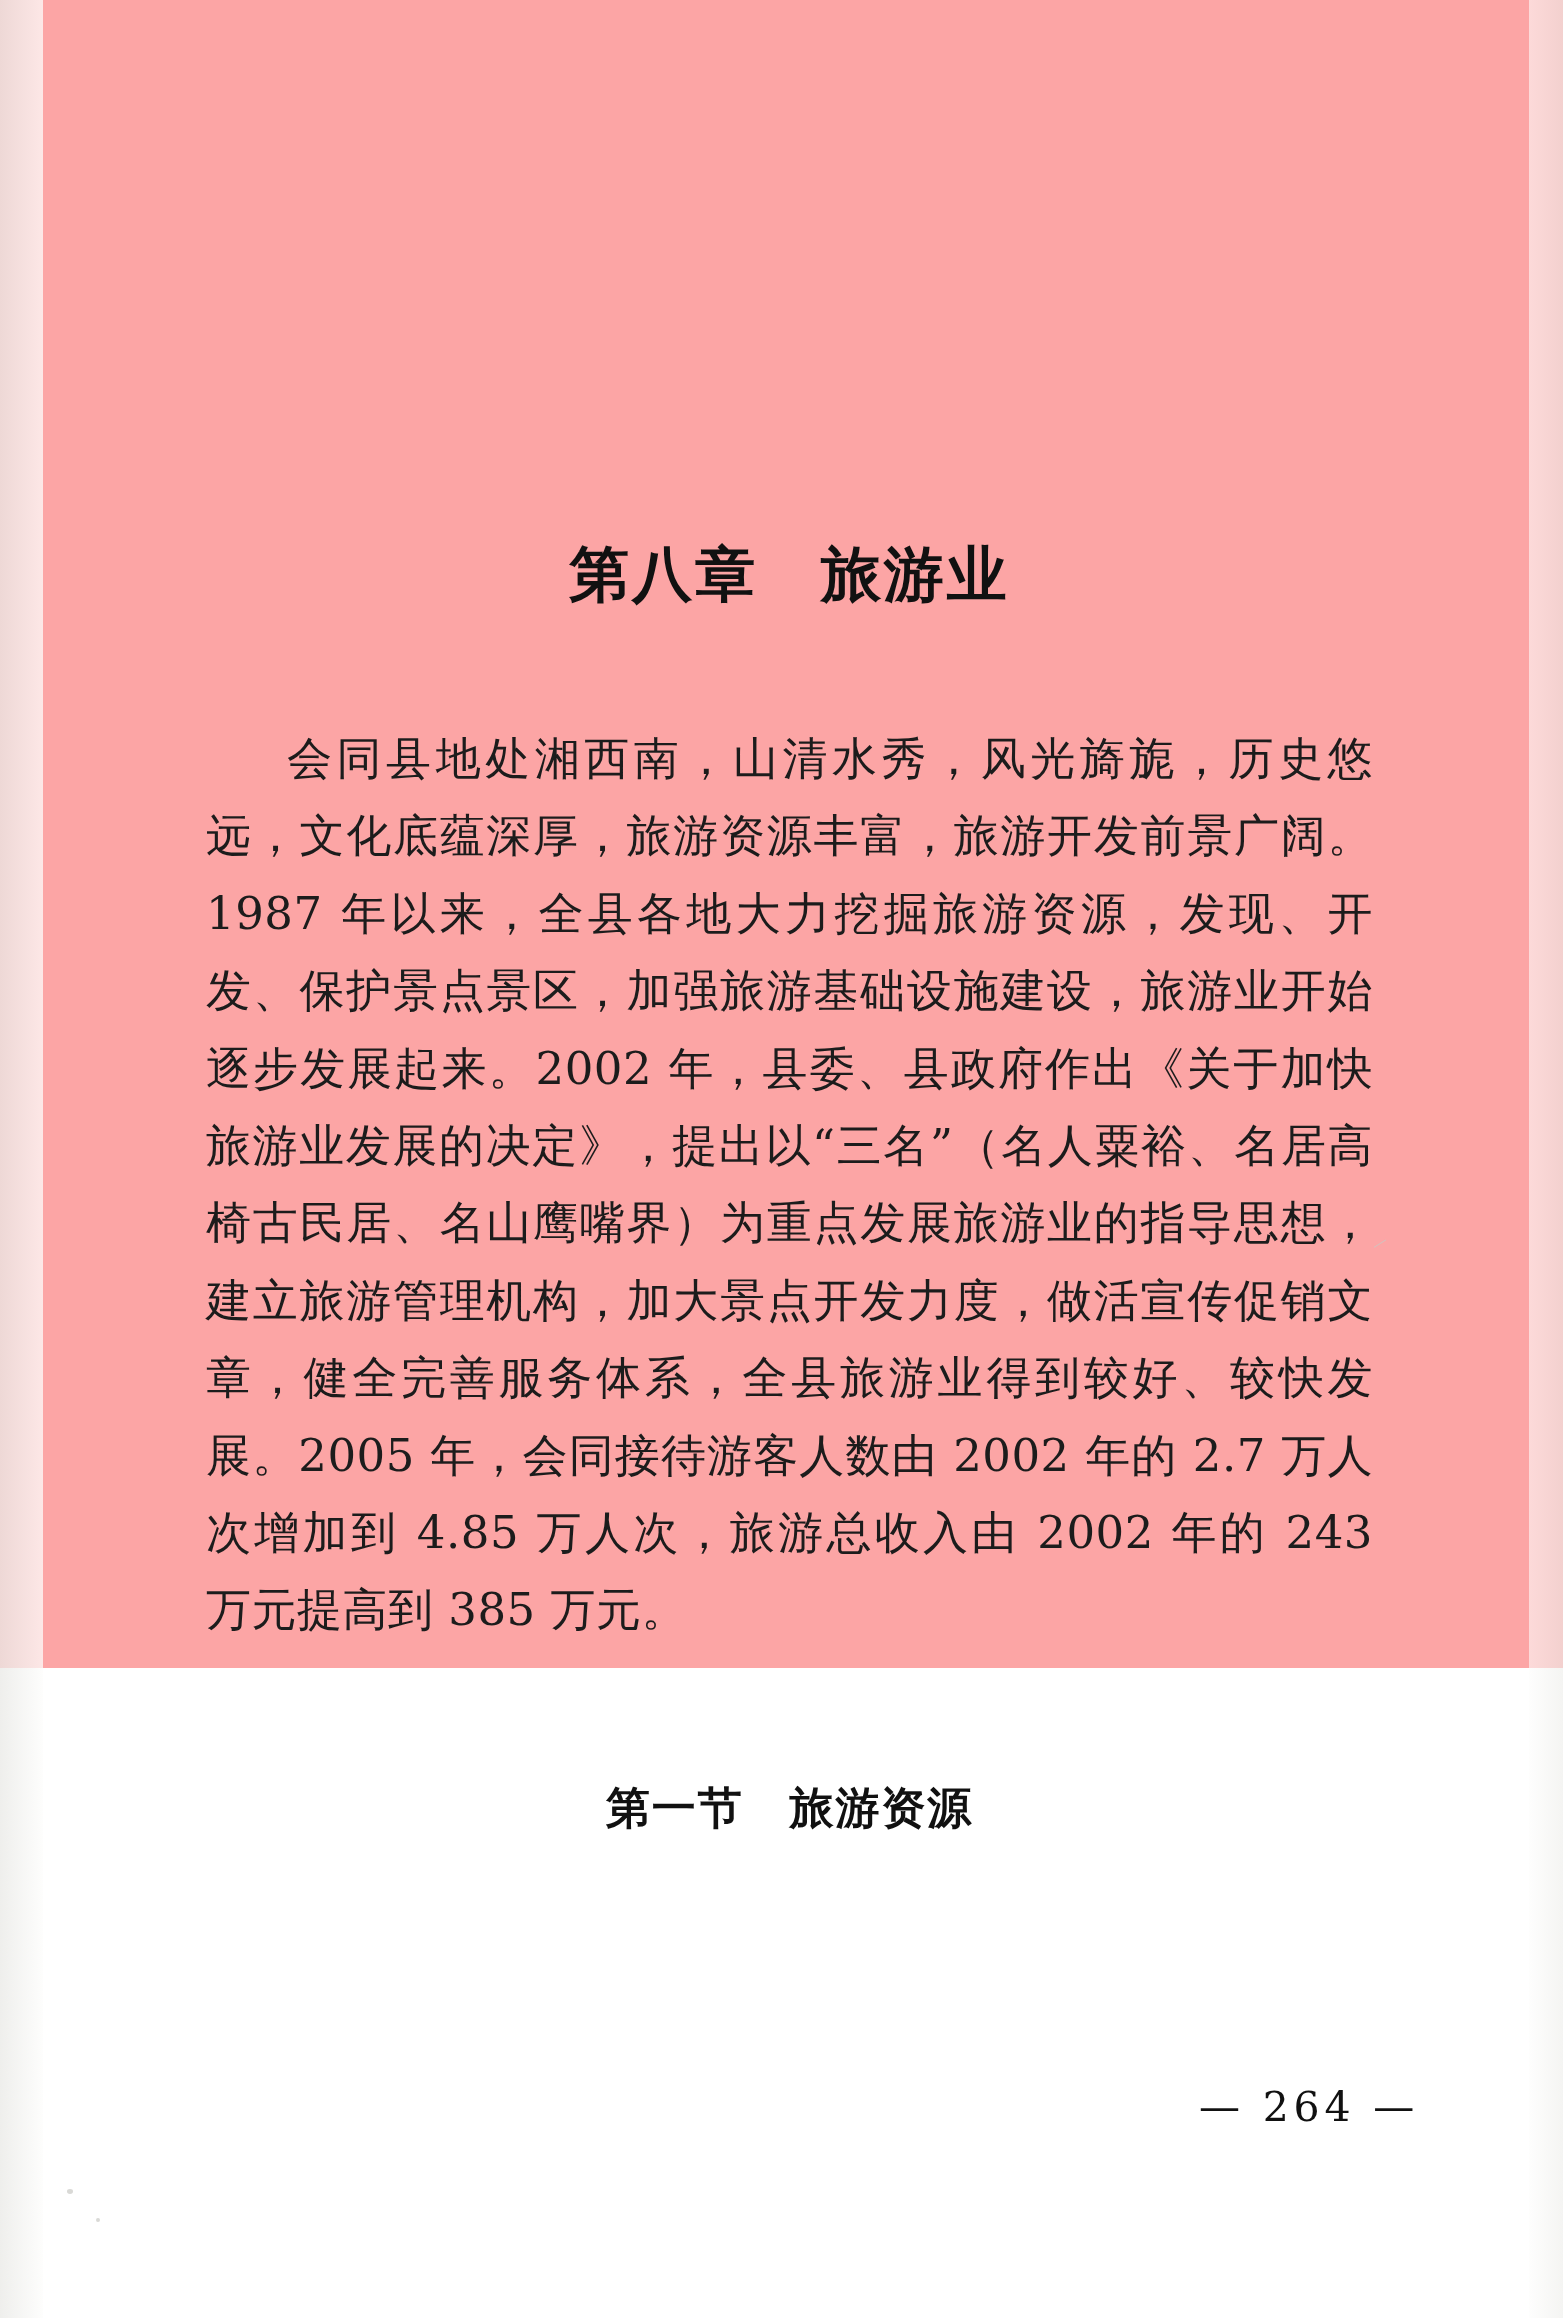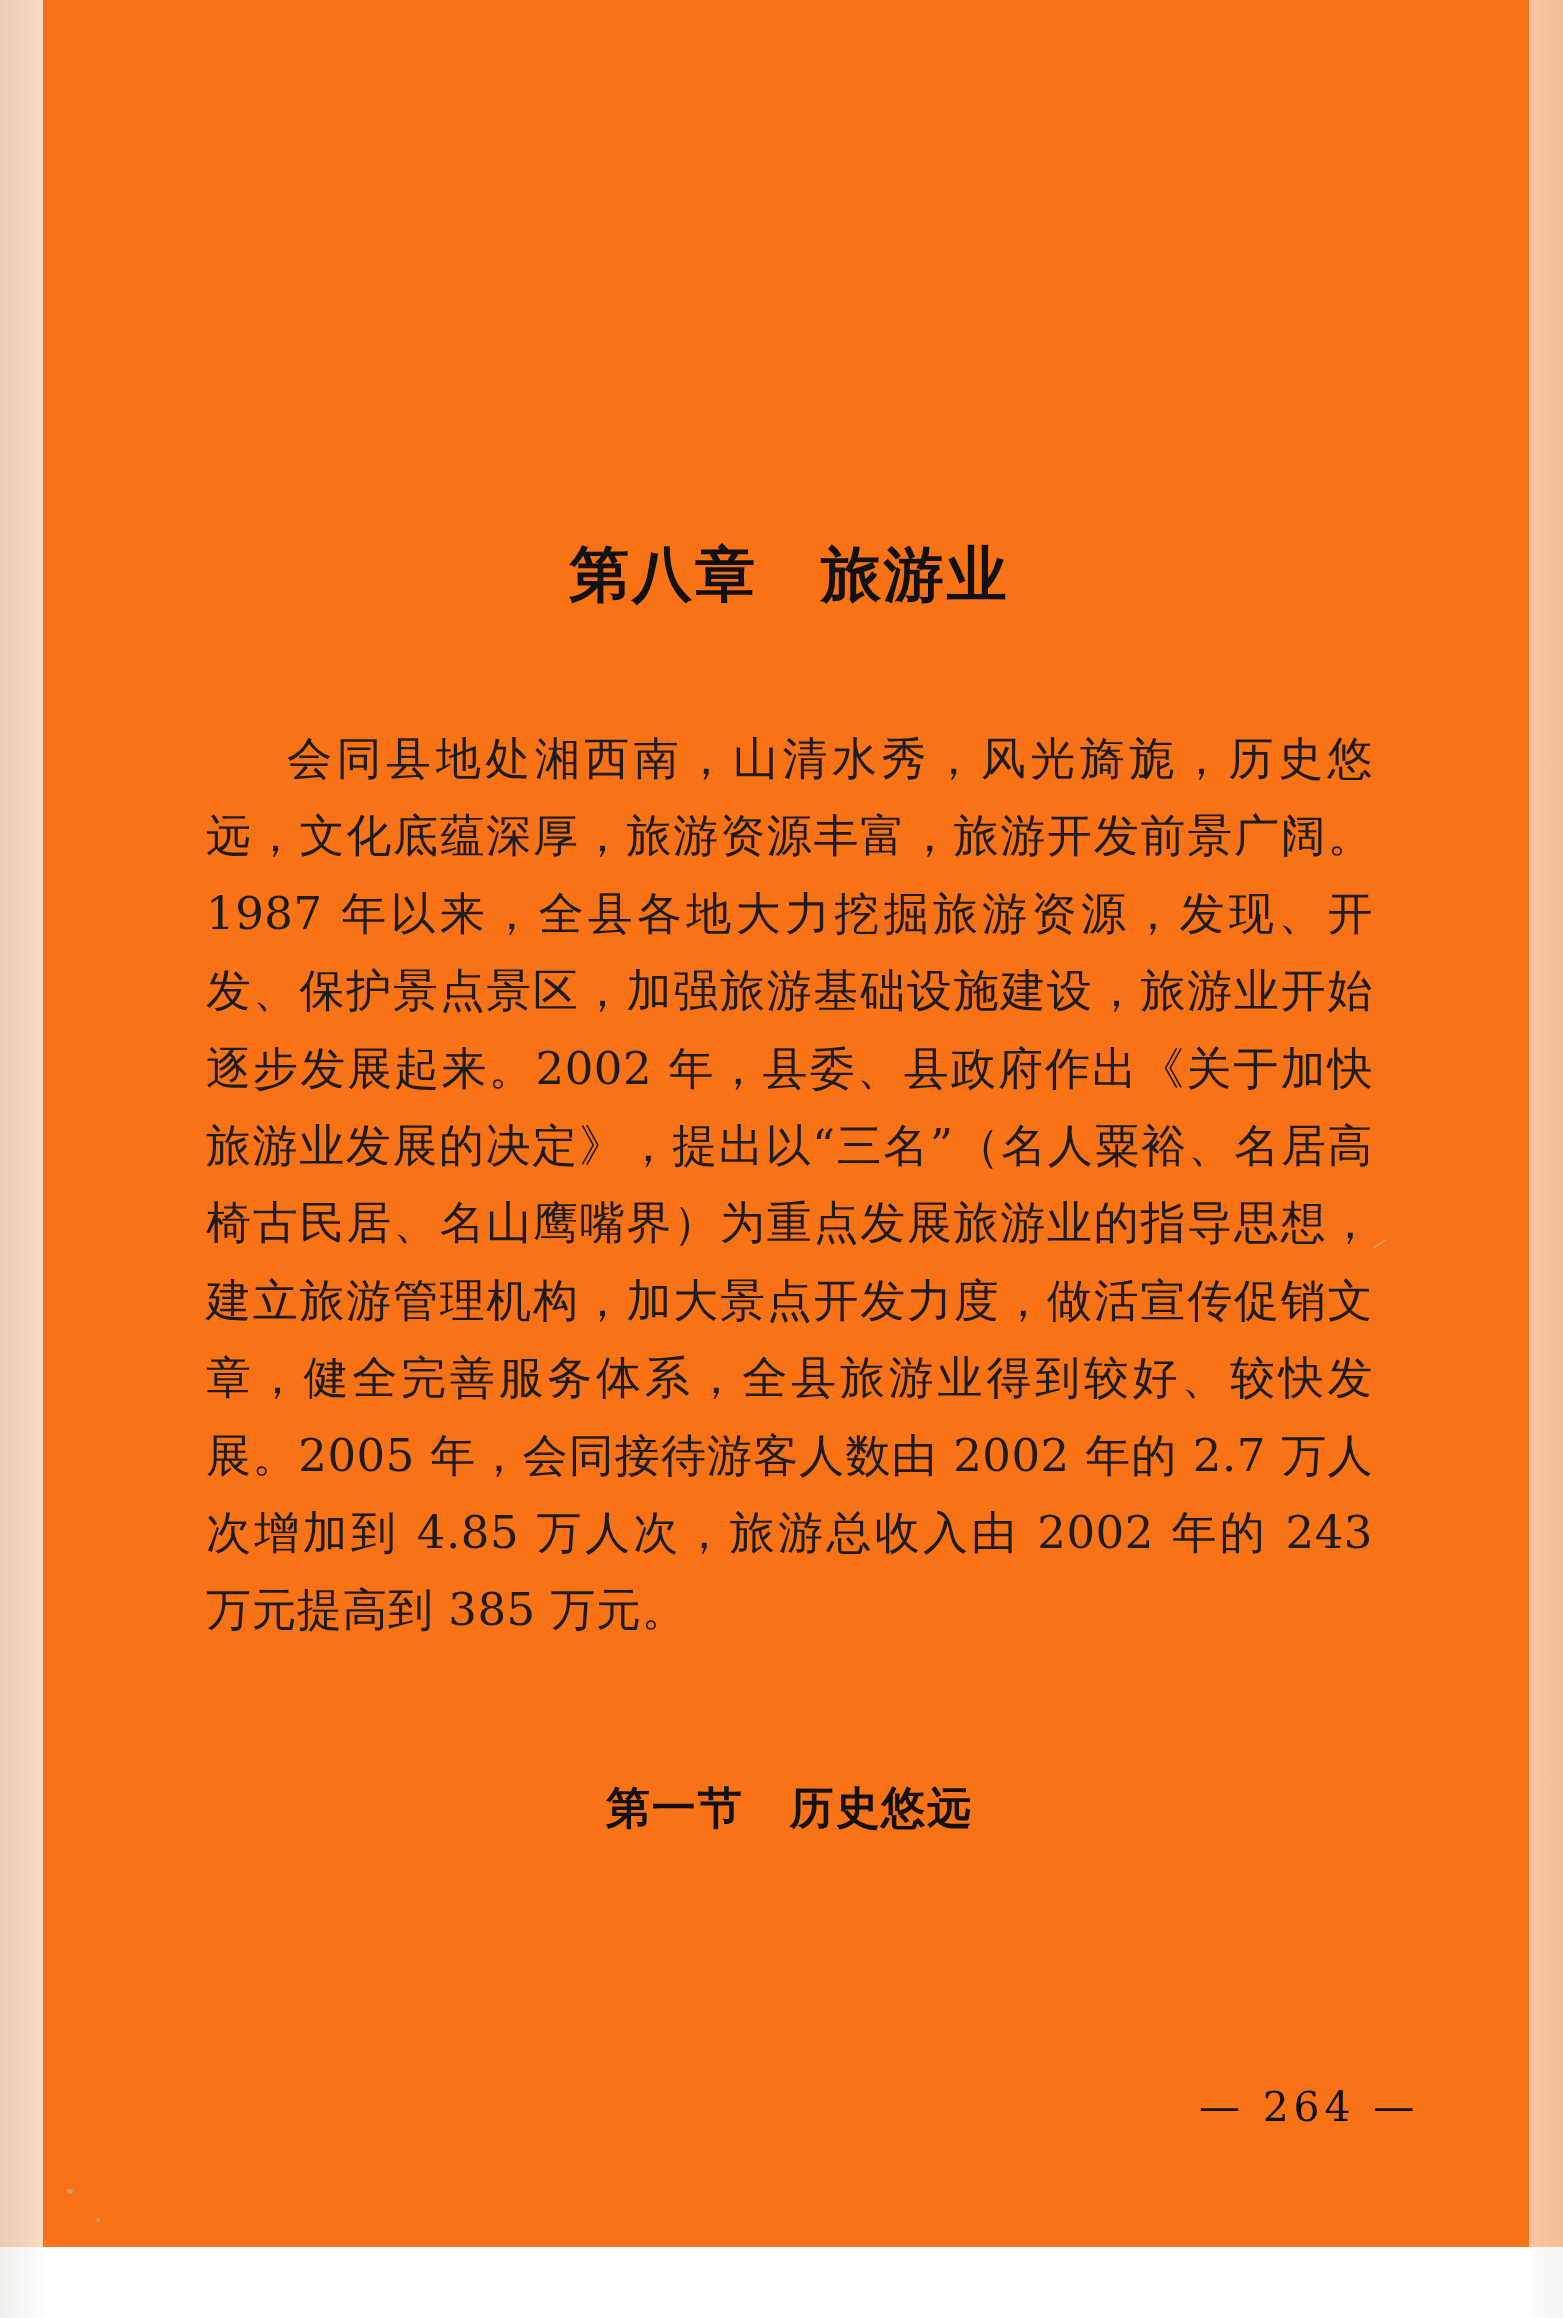--- a/index.html
+++ b/index.html
@@ -12,22 +12,22 @@
     height: 2319px;
     font-family: "DejaVu Serif", serif;
     color: #1a1a1a;
     position: relative;
     overflow: hidden;
   }
   .page {
     position: absolute;
     left: 0; top: 0;
     width: 1563px;
-    height: 2247px;
-    background: #f97316;
+    height: 1668px;
+    background: #fca5a5;
   }
   
   .scan-edge-left {
     position: absolute;
     left: 0; top: 0;
     width: 43px; height: 2319px;
     background: linear-gradient(to right, #e9e9e6 0%, #fdfdfc 100%);
     opacity: 0.75;
   }
   .scan-edge-right {
@@ -113,21 +113,21 @@
   <div class="speck" style="left:67px; top:2189px; width:5.8px; height:4.8px;"></div>
   <div class="speck" style="left:96px; top:2218px; width:3.8px; height:3.8px;"></div>
   <div class="tick" style="left:1373px; top:1243px;"></div>
 
   <div class="content">
 
     <h1 class="chapter-title">第八章　旅游业</h1>
 
     <p class="body-para">会同县地处湘西南，山清水秀，风光旖旎，历史悠远，文化底蕴深厚，旅游资源丰富，旅游开发前景广阔。1987 年以来，全县各地大力挖掘旅游资源，发现、开发、保护景点景区，加强旅游基础设施建设，旅游业开始逐步发展起来。2002 年，县委、县政府作出《关于加快旅游业发展的决定》，提出以“三名”（名人粟裕、名居高椅古民居、名山鹰嘴界）为重点发展旅游业的指导思想，建立旅游管理机构，加大景点开发力度，做活宣传促销文章，健全完善服务体系，全县旅游业得到较好、较快发展。2005 年，会同接待游客人数由 2002 年的 2.7 万人次增加到 4.85 万人次，旅游总收入由 2002 年的 243 万元提高到 385 万元。</p>
 
-    <h2 class="section-title">第一节　历史悠远</h2>
+    <h2 class="section-title">第一节　旅游资源</h2>
 
 
   </div>
 
   <div class="page-number">— 264 —</div>
 
 </div>
 
 
 </body></html>

